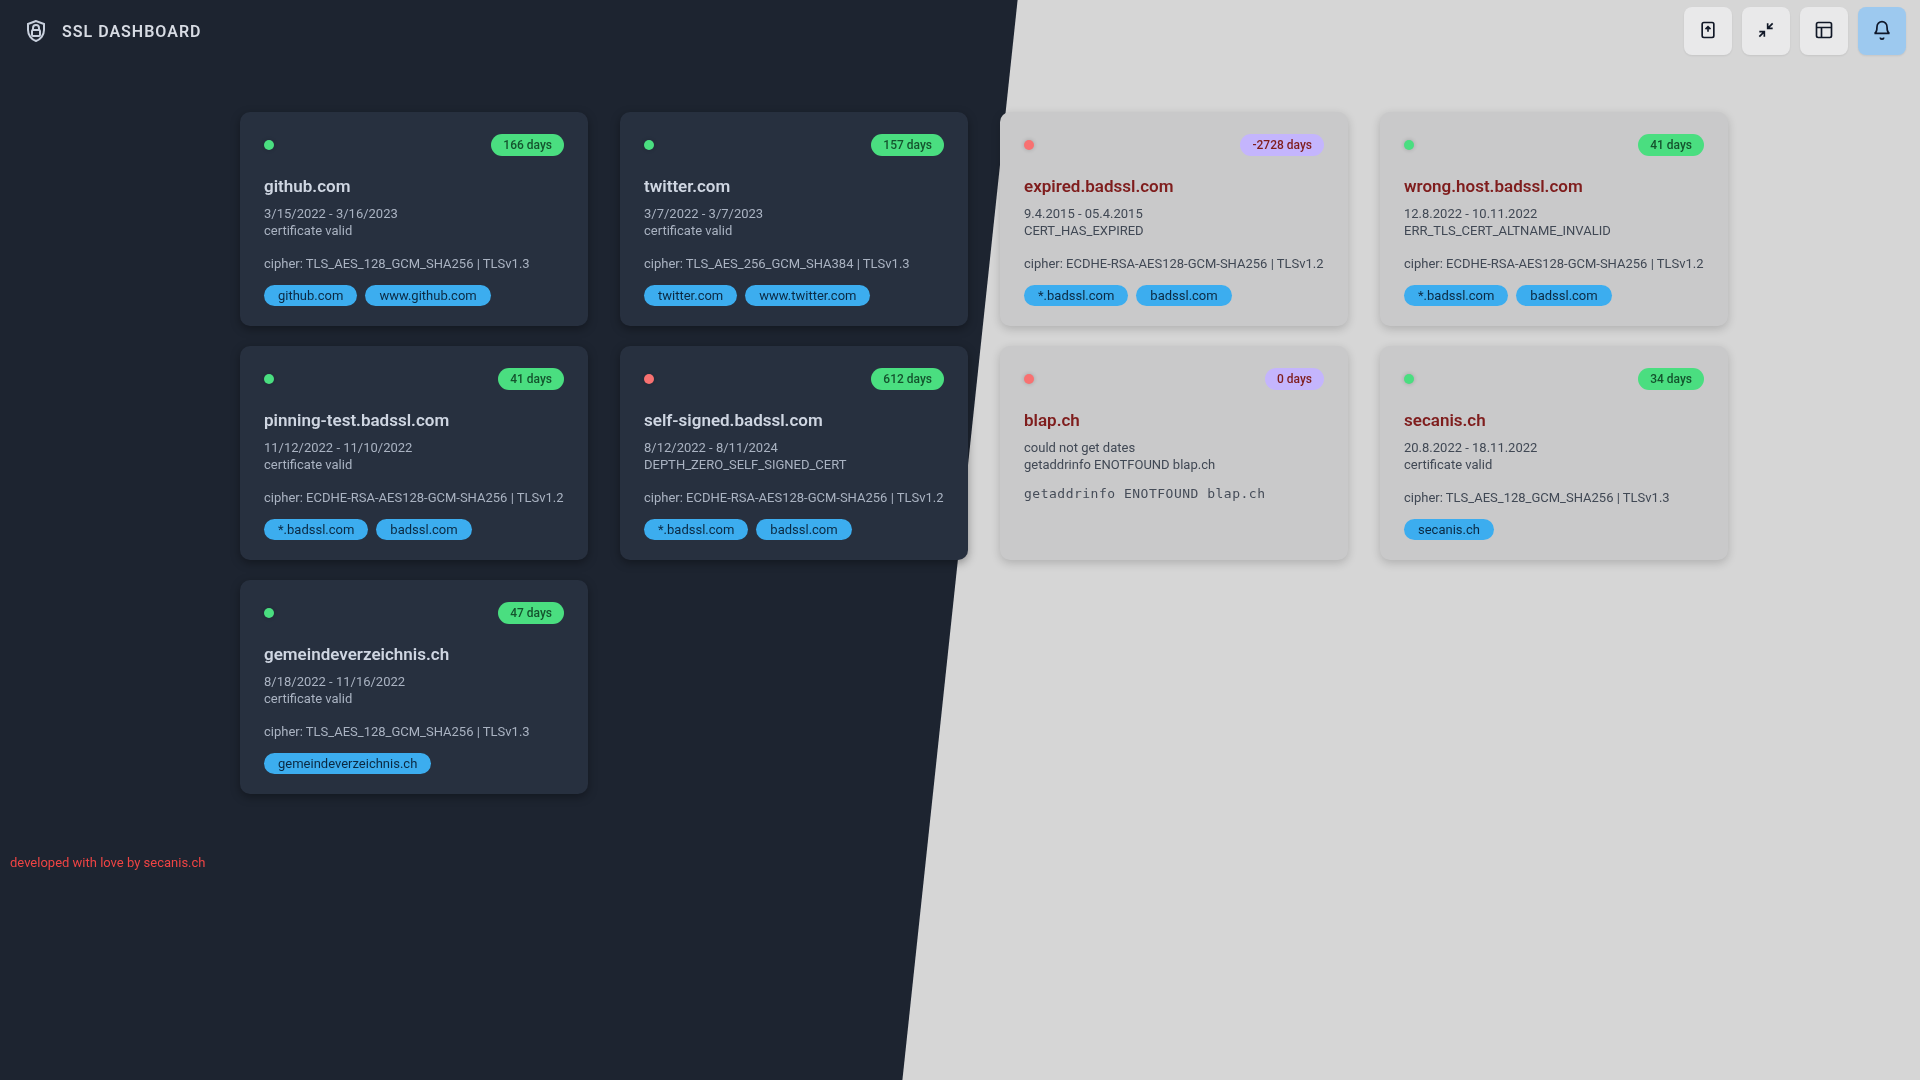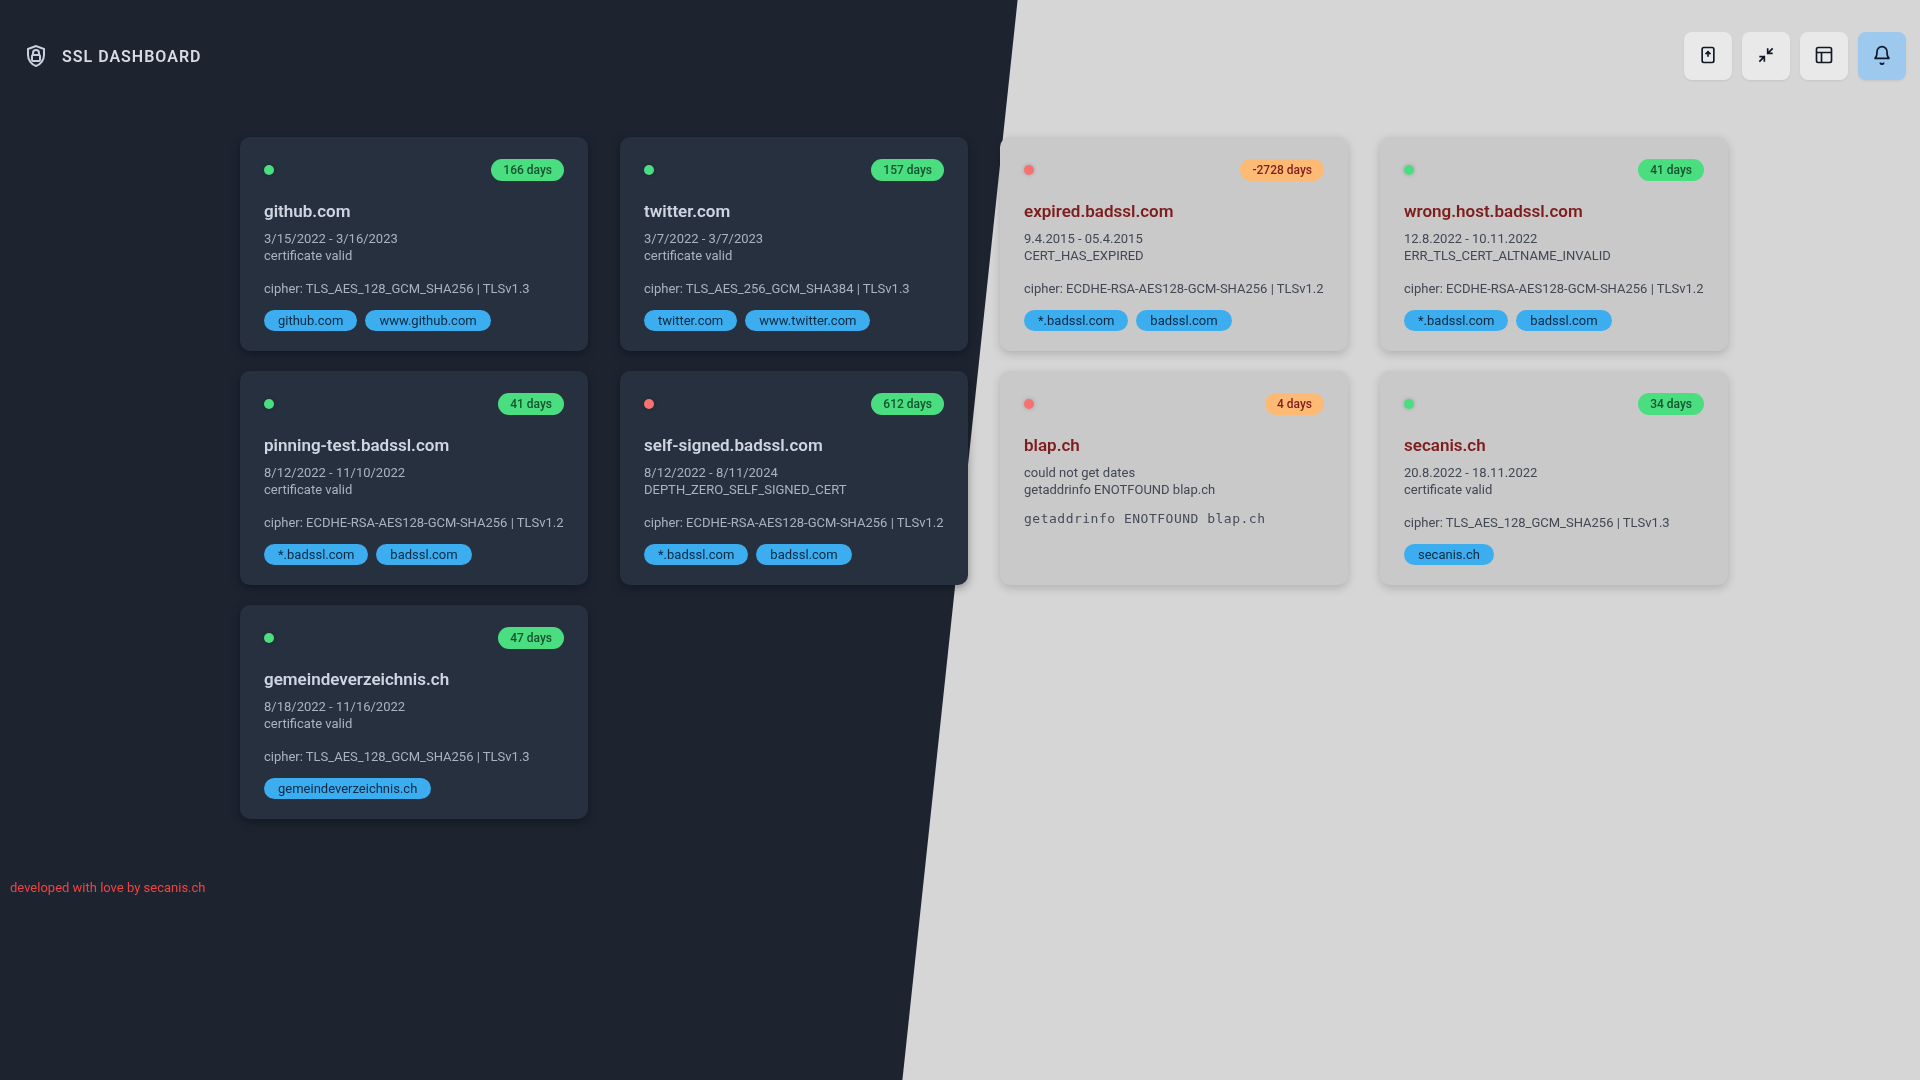--- a/index.html
+++ b/index.html
@@ -19,21 +19,21 @@
     position: absolute;
     top: 0;
     right: 0;
     bottom: 0;
     width: 100%;
     background: #d6d6d6;
     clip-path: polygon(53% 0, 100% 0, 100% 100%, 47% 100%);
     z-index: 0;
   }
 
-  .page { position: relative; z-index: 1; margin-top: 25px; }
+  .page { position: relative; z-index: 1; }
 
   
   .header {
     display: flex;
     align-items: center;
     justify-content: space-between;
     height: 62px;
     padding: 0 14px 0 22px;
   }
   .brand {
@@ -119,21 +119,21 @@
   .status-ok   { background: #4ade80; }
   .status-bad  { background: #f87171; }
 
   .days-badge {
     font-size: 12px;
     border-radius: 14px;
     padding: 4px 12px;
     font-weight: 500;
   }
   .days-ok  { background: #4ade80; color: #14532d; }
-  .days-bad { background: #fdba74; color: #7f1d1d; }
+  .days-bad { background: #c4b5fd; color: #7f1d1d; }
 
   .card-host {
     font-size: 17px;
     font-weight: 600;
     margin-bottom: 10px;
   }
   .card.dark  .card-host { color: #cfd6e2; }
   .card.light .card-host { color: #7f1d1d; }
 
   .card-dates { font-size: 13px; }
@@ -290,21 +290,21 @@
             <span class="chip">*.badssl.com</span>
             <span class="chip">badssl.com</span>
           </div>
         </div>
         <div class="card dark">
           <div class="card-top">
             <span class="status-dot status-ok"></span>
             <span class="days-badge days-ok">41 days</span>
           </div>
           <div class="card-host">pinning-test.badssl.com</div>
-          <div class="card-dates">8/12/2022 - 11/10/2022</div>
+          <div class="card-dates">11/12/2022 - 11/10/2022</div>
           <div class="card-msg">certificate valid</div>
           <div class="card-cipher">cipher: ECDHE-RSA-AES128-GCM-SHA256 | TLSv1.2</div>
           <div class="chips">
             <span class="chip">*.badssl.com</span>
             <span class="chip">badssl.com</span>
           </div>
         </div>
         <div class="card dark">
           <div class="card-top">
             <span class="status-dot status-bad"></span>
@@ -315,21 +315,21 @@
           <div class="card-msg">DEPTH_ZERO_SELF_SIGNED_CERT</div>
           <div class="card-cipher">cipher: ECDHE-RSA-AES128-GCM-SHA256 | TLSv1.2</div>
           <div class="chips">
             <span class="chip">*.badssl.com</span>
             <span class="chip">badssl.com</span>
           </div>
         </div>
         <div class="card light">
           <div class="card-top">
             <span class="status-dot status-bad"></span>
-            <span class="days-badge days-bad">4 days</span>
+            <span class="days-badge days-bad">0 days</span>
           </div>
           <div class="card-host">blap.ch</div>
           <div class="card-dates">could not get dates</div>
           <div class="card-msg">getaddrinfo ENOTFOUND blap.ch</div>
           <div class="error-mono">getaddrinfo ENOTFOUND blap.ch</div>
         </div>
         <div class="card light">
           <div class="card-top">
             <span class="status-dot status-ok"></span>
             <span class="days-badge days-ok">34 days</span>

